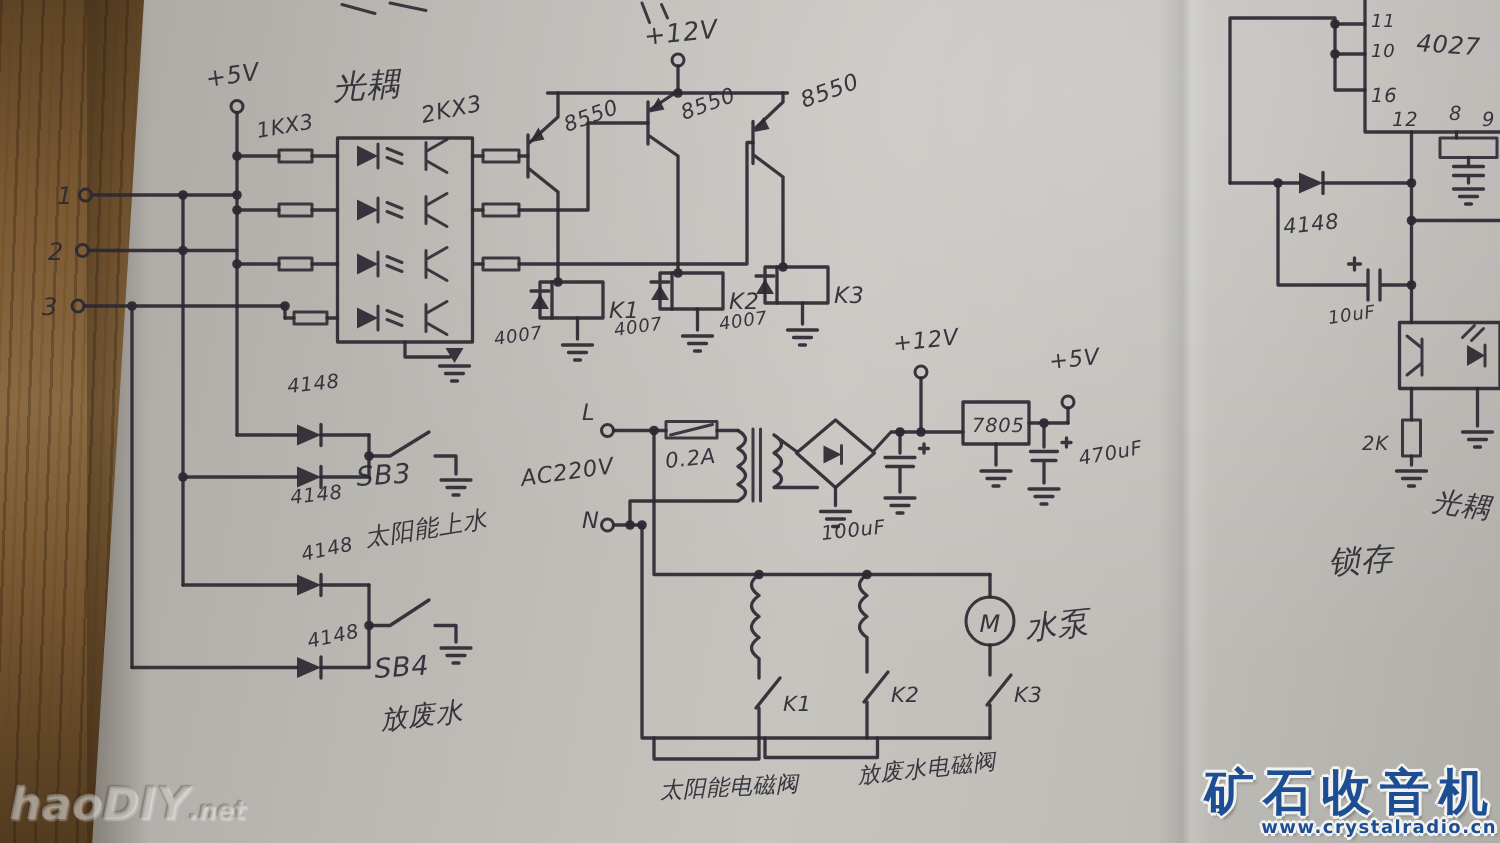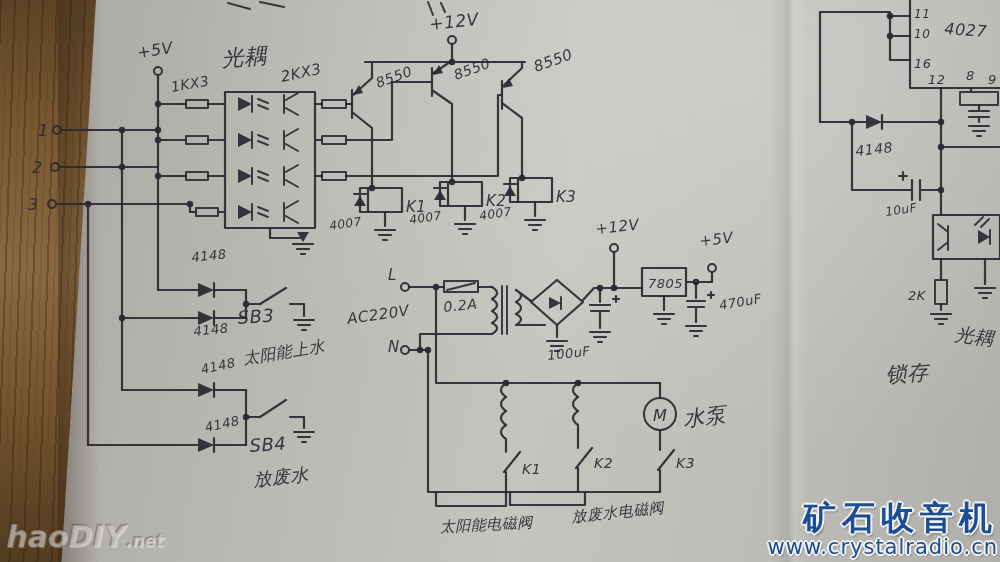--- a/index.html
+++ b/index.html
@@ -26,21 +26,21 @@
   .nd{fill:#2c2933;stroke:none;opacity:0.95;}
   .term{fill:none;stroke:#2c2933;stroke-width:2;opacity:0.93;}
   .hw{fill:#2c2933;font-family:"DejaVu Sans","Liberation Sans",sans-serif;font-style:italic;opacity:0.92;letter-spacing:0.5px;}
   .wm-left{position:absolute;left:6px;bottom:8px;font-size:30px;font-weight:bold;font-style:italic;
     color:rgba(255,255,255,0.30);
     text-shadow:1px 1px 1px rgba(255,255,255,0.30), -1px -1px 1px rgba(55,45,35,0.38);margin-top:36px;}
   .wm-left .suffix{font-size:17px;}
   .wm-right{position:absolute;right:2px;bottom:4px;text-align:right;line-height:1.05;}
   .wm-title{font-size:33px;font-weight:bold;letter-spacing:6px;color:#1d4e94;
     text-shadow:-2px 0 #f2f2ef,2px 0 #f2f2ef,0 -2px #f2f2ef,0 2px #f2f2ef,-1px -1px #f2f2ef,1px 1px #f2f2ef,1px -1px #f2f2ef,-1px 1px #f2f2ef,2px 3px 2px rgba(0,0,0,0.25);}
-  .wm-url{font-size:21px;font-weight:normal;letter-spacing:1px;color:#1d4e94;
+  .wm-url{font-size:12px;font-weight:bold;letter-spacing:1px;color:#1d4e94;
     text-shadow:-2px 0 #f2f2ef,2px 0 #f2f2ef,0 -2px #f2f2ef,0 2px #f2f2ef,-1px -1px #f2f2ef,1px 1px #f2f2ef,1px -1px #f2f2ef,-1px 1px #f2f2ef,2px 2px 2px rgba(0,0,0,0.25);}
 </style>
 </head>
 <body>
 
 <div class="photo">
   <div class="wood"></div>
   <div class="paper-shadow"></div>
   <div class="sheet-edge"></div>
 

